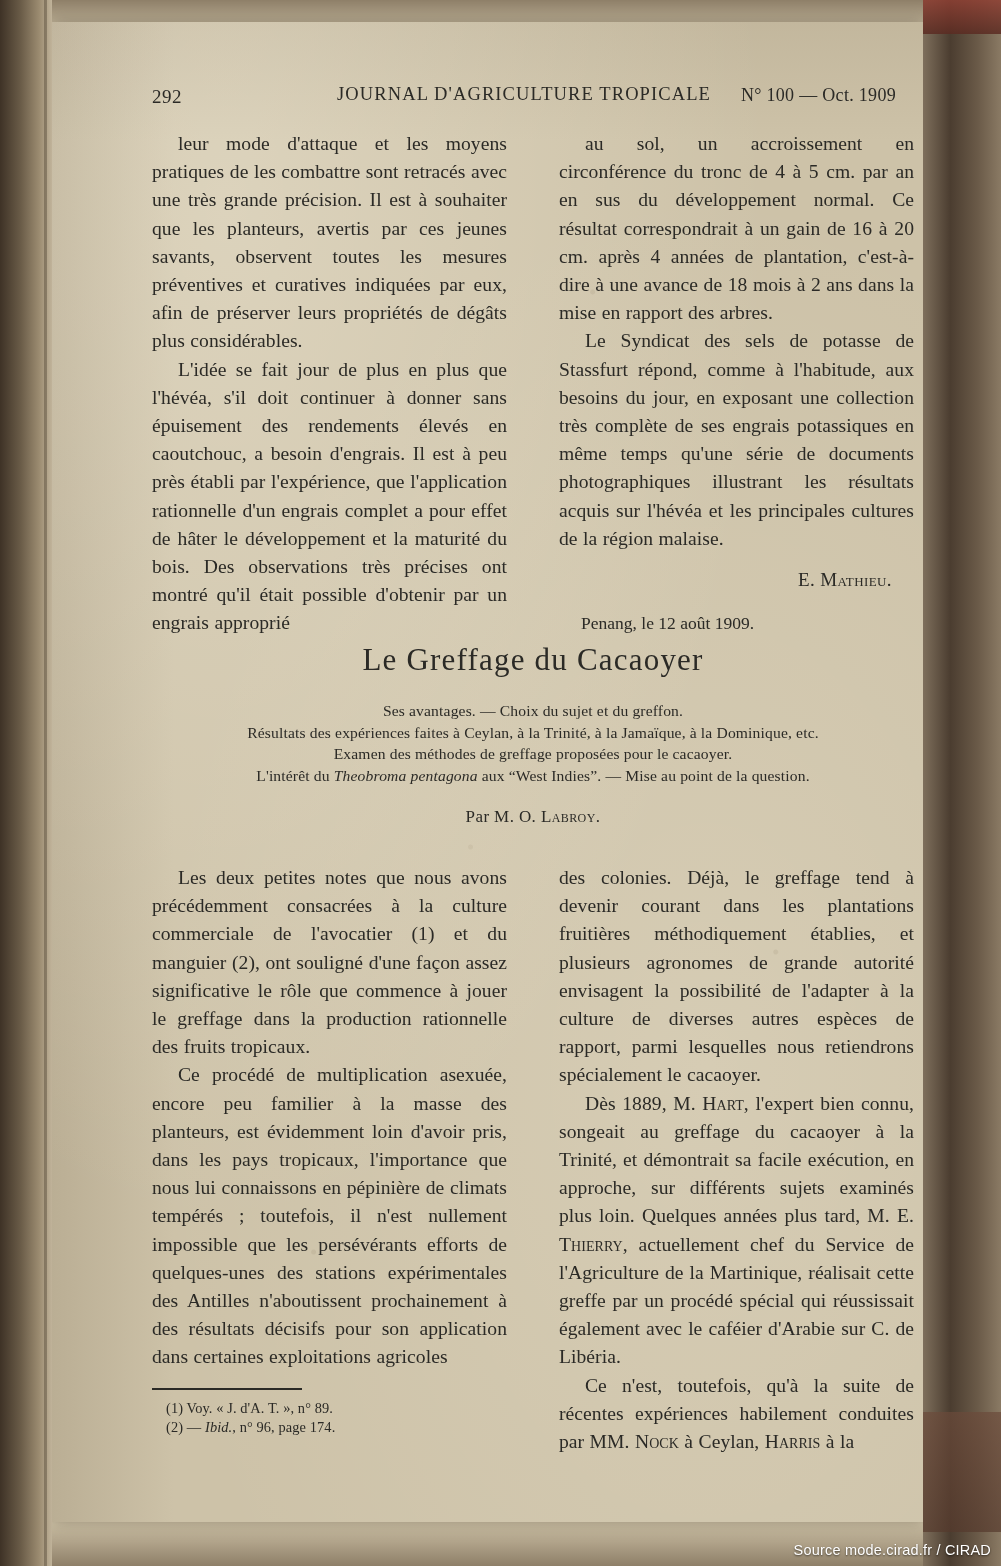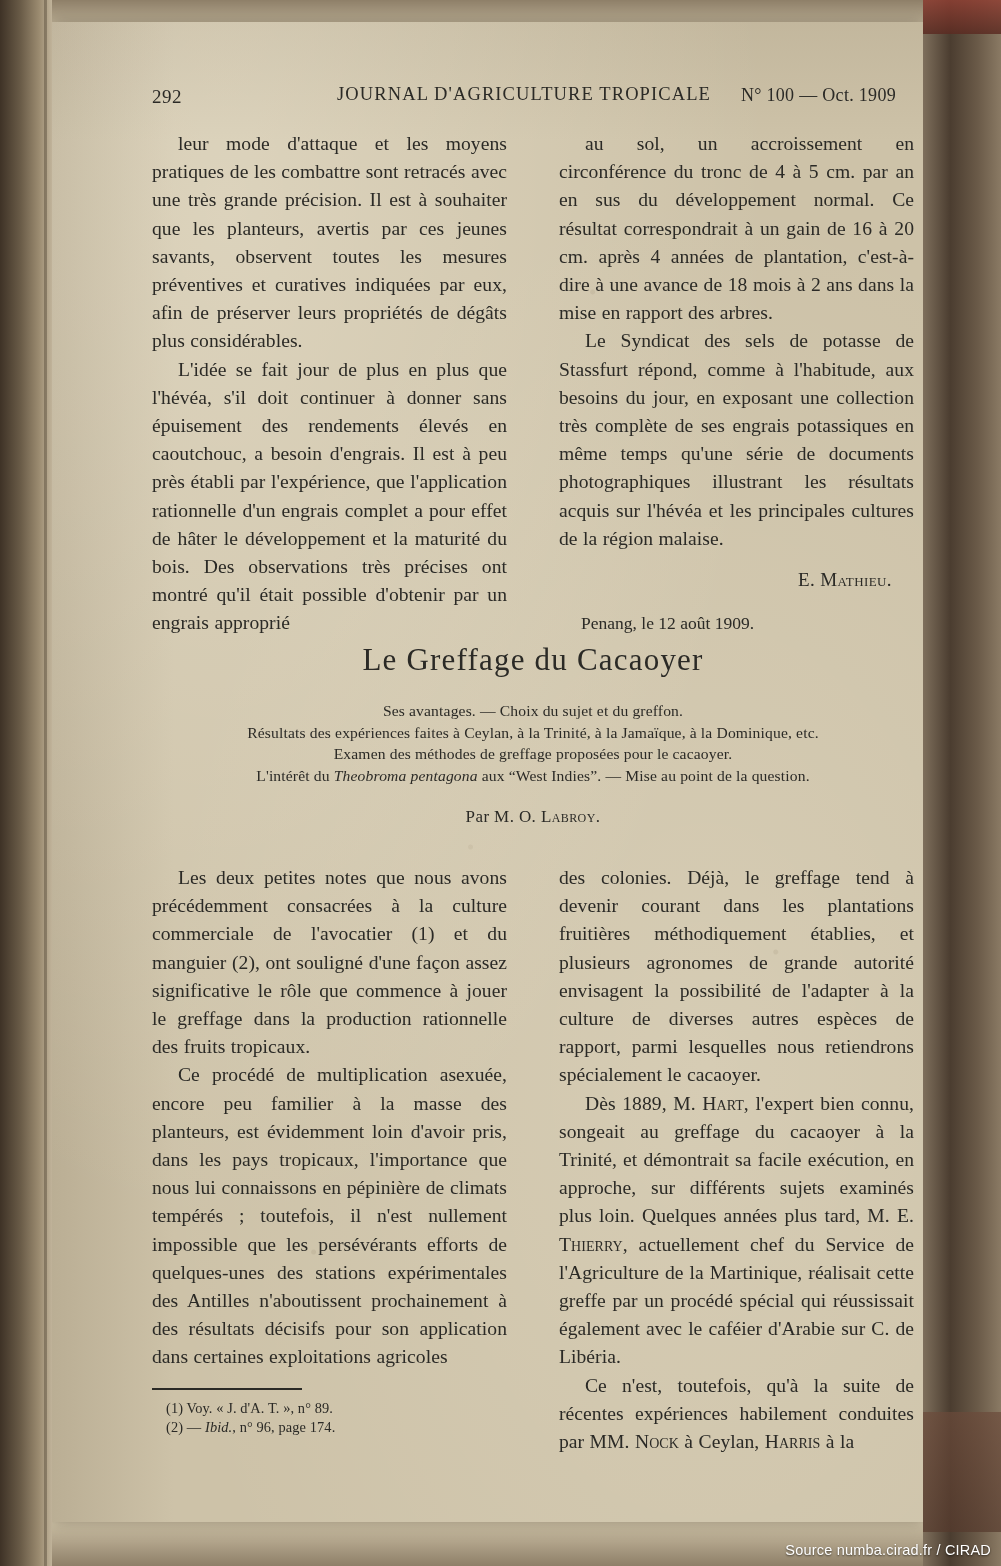--- a/index.html
+++ b/index.html
@@ -328,14 +328,14 @@
 
     <div class="speckle"></div>
   </div>
 
   <div class="scan-edge-left"></div>
   <div class="scan-edge-left-line"></div>
   <div class="scan-edge-right"></div>
   <div class="scan-edge-right-photo"></div>
   <div class="scan-edge-right-photo2"></div>
 
-  <div class="source">Source numba.cirad.fr / CIRAD</div>
+  <div class="source">Source mode.cirad.fr / CIRAD</div>
 </div>
 
 </body></html>

